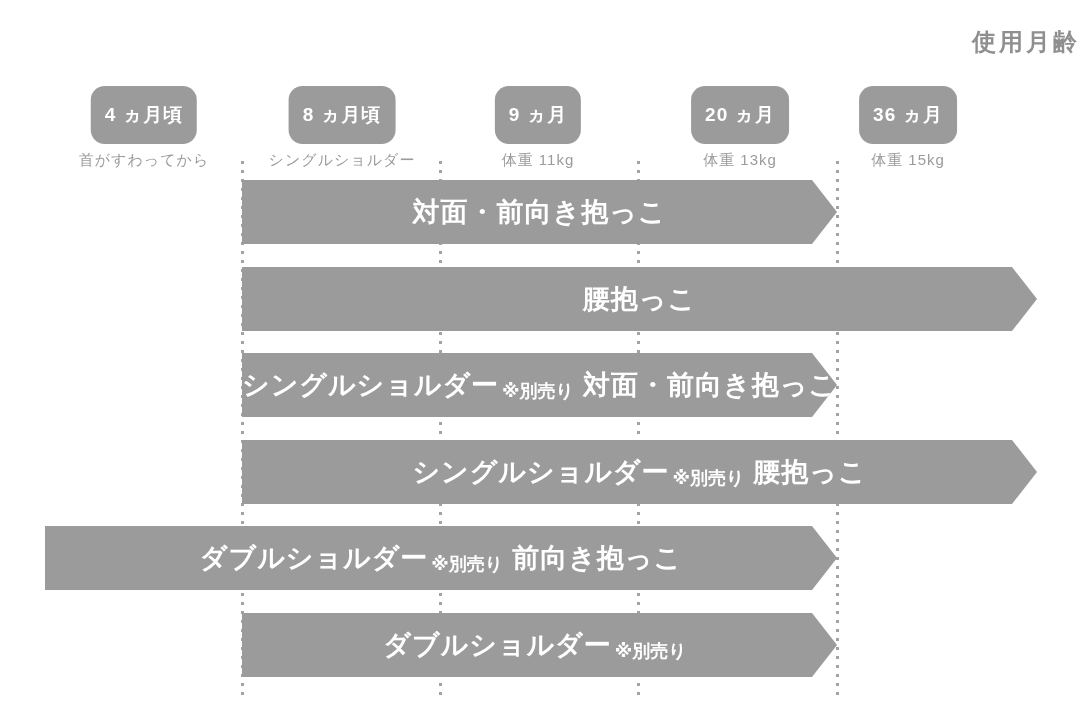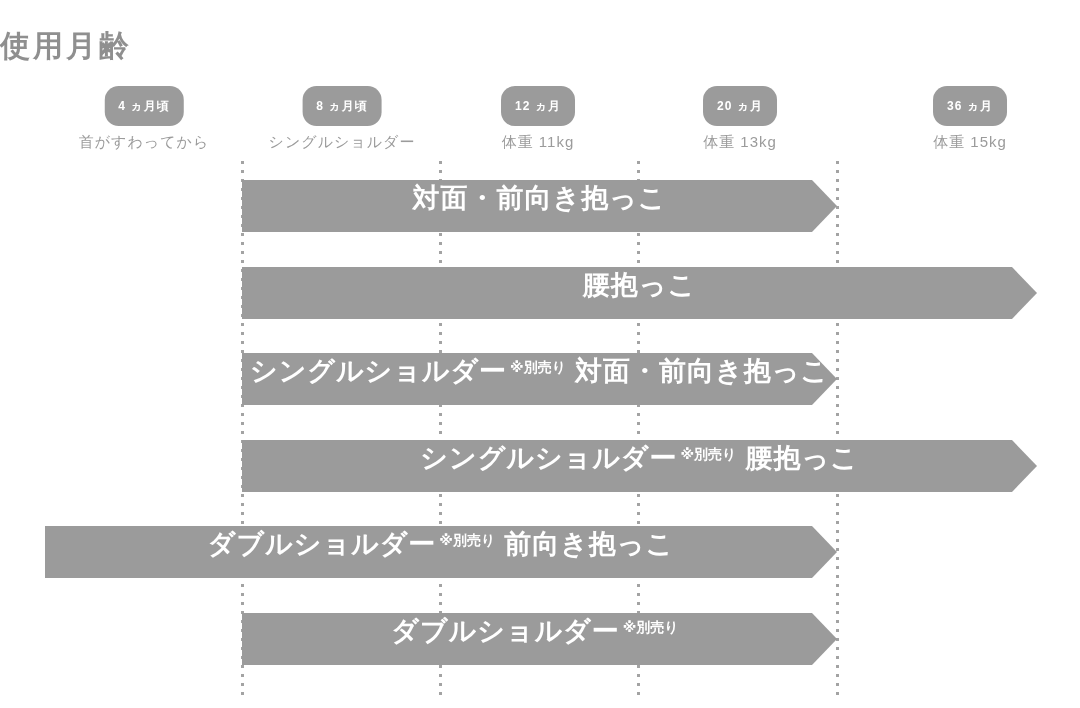--- a/index.html
+++ b/index.html
@@ -7,66 +7,66 @@
     --title:#8f8f8f; --sublabel:#9b9b9b; --dots:#a3a3a3; --page-bg:#ffffff;
   }
   html,body{margin:0;padding:0;}
   body{background:#e8e8e8;font-family:"Liberation Sans","DejaVu Sans",sans-serif;}
   .canvas{
     position:relative;width:1080px;height:708px;background:var(--page-bg);
     overflow:hidden;margin:0 auto;
   }
   .chart-title{
     position:absolute;top:26px;left:0;width:100%;margin:0;
-    text-align:left;font-size:30px;font-weight:bold;color:var(--title);
+    text-align:right;font-size:24px;font-weight:bold;color:var(--title);
     letter-spacing:3px;
   }
   .age-col{
     position:absolute;top:86px;transform:translateX(-50%);
     text-align:center;white-space:nowrap;
   }
   .age-pill{
     display:inline-block;background:var(--pill-bg);color:var(--pill-text);
-    font-size:12px;font-weight:bold;line-height:26px;padding:7px 14px;
+    font-size:19px;font-weight:bold;line-height:26px;padding:16px 14px;
     border-radius:14px;letter-spacing:1px;
   }
   .age-sub{
     margin-top:7px;font-size:15px;color:var(--sublabel);letter-spacing:1px;
   }
   .gridline{
     position:absolute;top:158px;height:540px;width:5px;z-index:1;
     background-image:radial-gradient(circle,var(--dots) 1.7px,rgba(0,0,0,0) 2px);
     background-size:5px 9px;background-repeat:repeat-y;background-position:center top;
   }
   .usage-bar{
-    position:absolute;height:52px;background:var(--bar);z-index:2;
-    display:flex;justify-content:center;
+    position:absolute;height:64px;background:var(--bar);z-index:2;
+    display:flex;align-items:center;justify-content:center;
     -webkit-clip-path:polygon(0 0,calc(100% - 25px) 0,100% 50%,calc(100% - 25px) 100%,0 100%);
     clip-path:polygon(0 0,calc(100% - 25px) 0,100% 50%,calc(100% - 25px) 100%,0 100%);
     white-space:nowrap;
   }
   .usage-bar .txt{
     color:var(--bar-text);font-size:27px;font-weight:bold;letter-spacing:1px;
   }
   .usage-bar .txt.small{
-    font-size:14px;letter-spacing:0;transform:translateY(6px);
+    font-size:18px;letter-spacing:0;transform:translateY(6px);
     margin:0 9px 0 3px;
   }
 </style>
 </head>
 <body>
 
 <div class="canvas">
   <h1 class="chart-title">使用月齢</h1>
   <div id="age-header">
       <div class="age-col" style="left: 144px;"><div class="age-pill">4 ヵ月頃</div><div class="age-sub">首がすわってから</div></div>
       <div class="age-col" style="left: 342px;"><div class="age-pill">8 ヵ月頃</div><div class="age-sub">シングルショルダー</div></div>
-      <div class="age-col" style="left: 538px;"><div class="age-pill">12 ヵ月</div><div class="age-sub">体重 11kg</div></div>
+      <div class="age-col" style="left: 538px;"><div class="age-pill">9 ヵ月</div><div class="age-sub">体重 11kg</div></div>
       <div class="age-col" style="left: 740px;"><div class="age-pill">20 ヵ月</div><div class="age-sub">体重 13kg</div></div>
-      <div class="age-col" style="left: 970px;"><div class="age-pill">36 ヵ月</div><div class="age-sub">体重 15kg</div></div>
+      <div class="age-col" style="left: 908px;"><div class="age-pill">36 ヵ月</div><div class="age-sub">体重 15kg</div></div>
     </div>
   <div id="gridlines">
       <div class="gridline" style="left: 239.5px;"></div>
       <div class="gridline" style="left: 437.5px;"></div>
       <div class="gridline" style="left: 635.5px;"></div>
       <div class="gridline" style="left: 834.5px;"></div>
     </div>
   <div id="bars">
       <div class="usage-bar" style="left: 242px; width: 595px; top: 180px;">
         <span class="txt">対面・前向き抱っこ</span>

